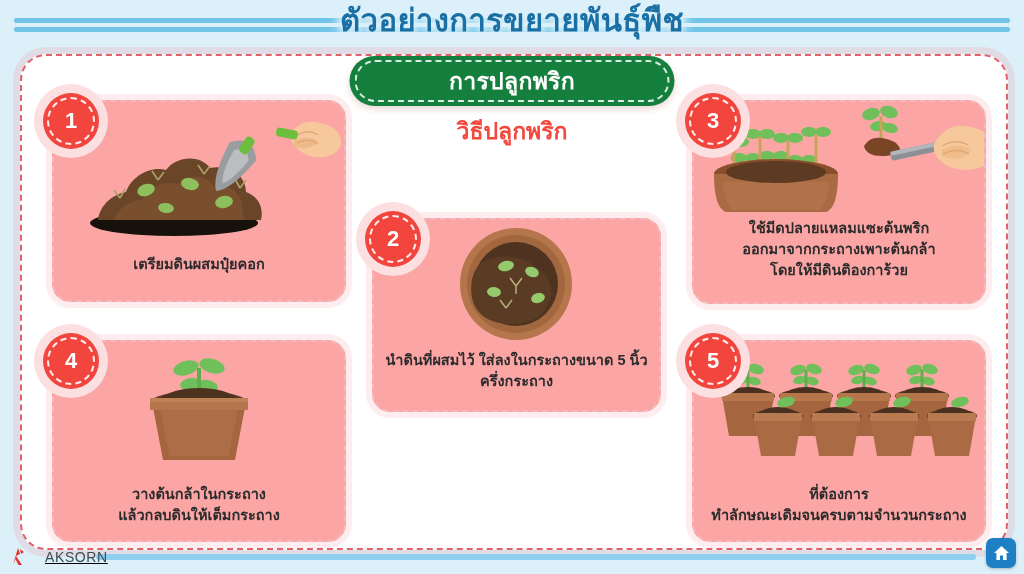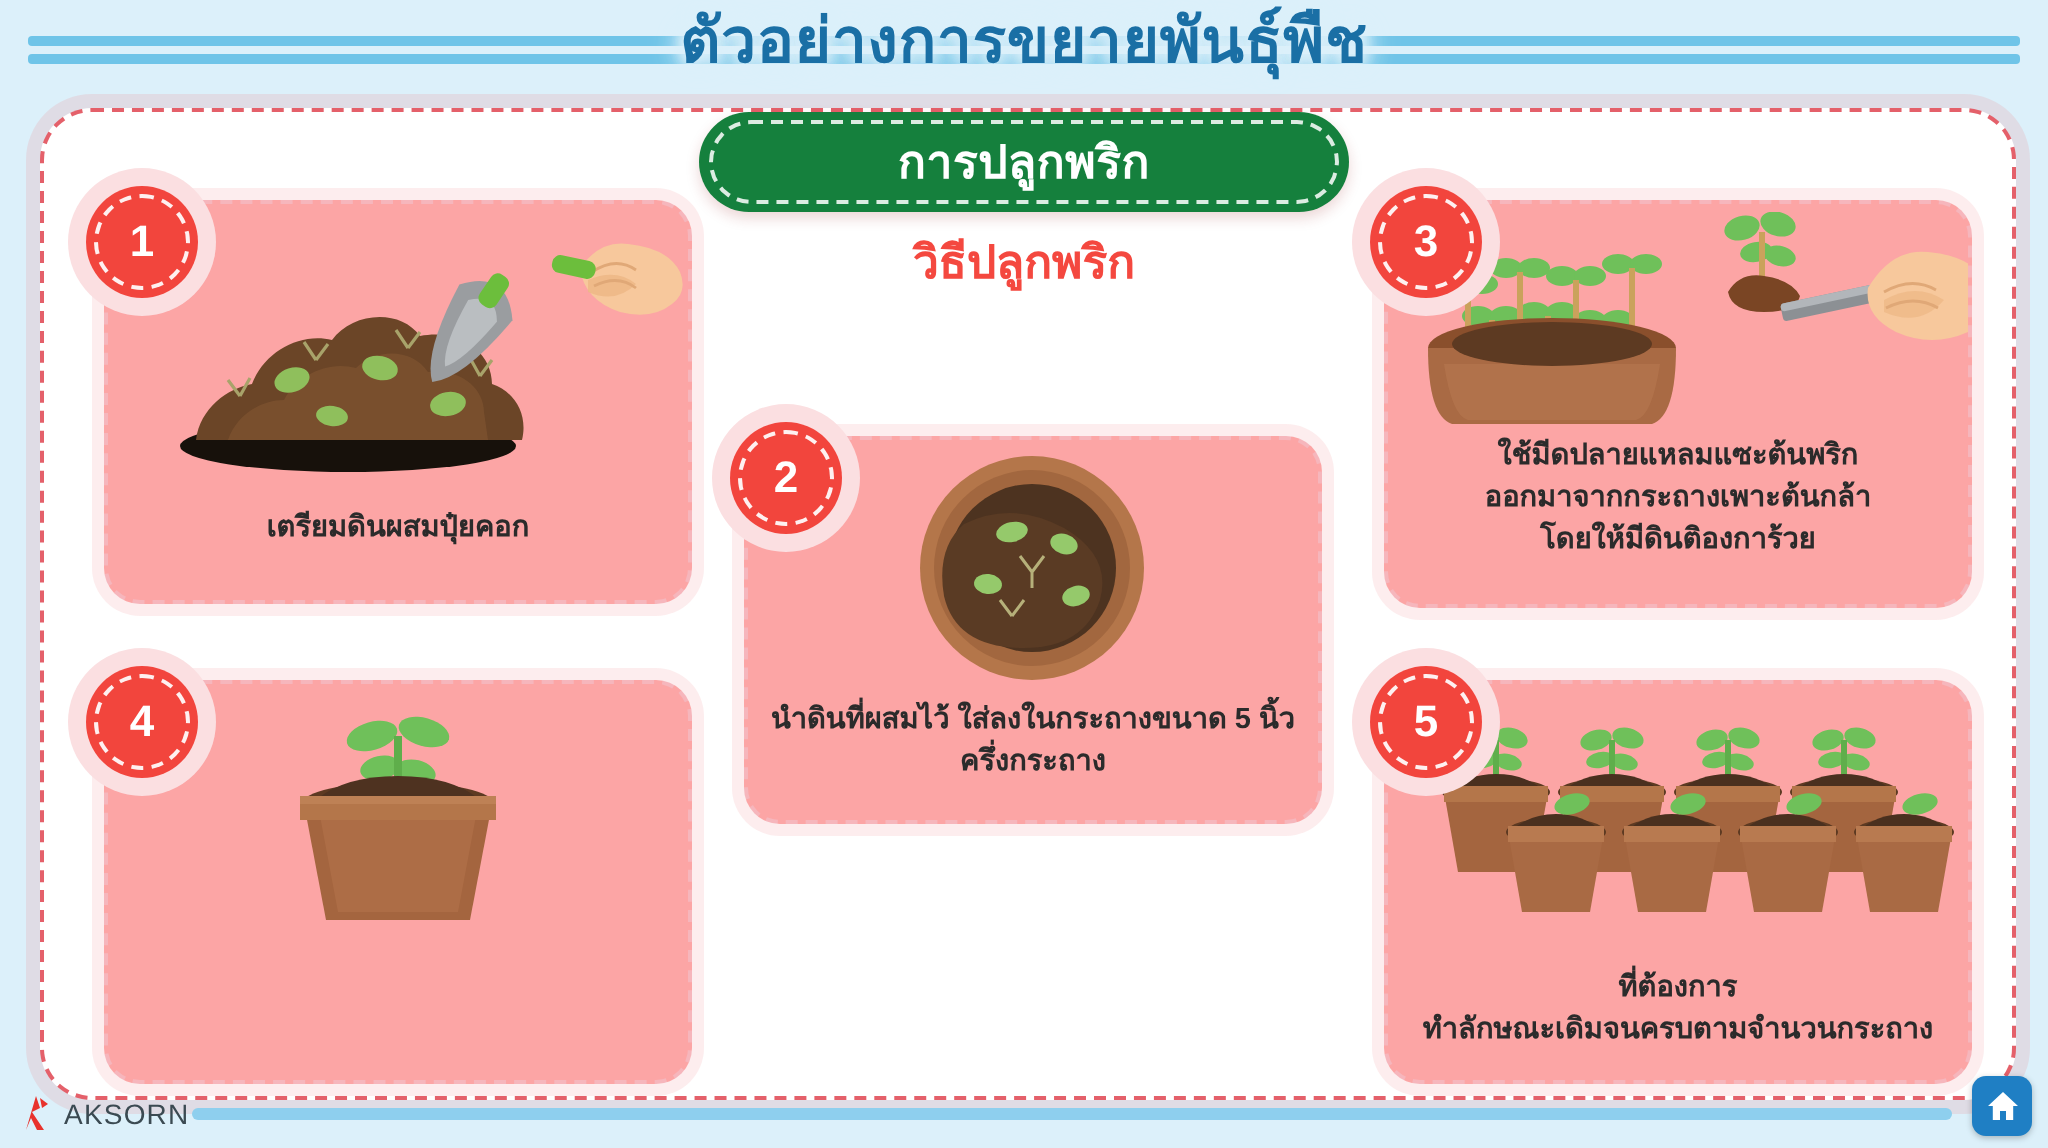--- a/index.html
+++ b/index.html
@@ -83,21 +83,21 @@
   .b5{left:676px;top:324px;}
 
   .cap{
     position:absolute;left:8px;right:8px;text-align:center;
     font-size:14.5px;color:#2b2b2b;line-height:21px;font-weight:bold;
   }
   .art{position:absolute;left:0;right:0;}
 
   
   .footer-line{position:absolute;left:96px;bottom:14px;width:880px;height:6px;background:#8ecfee;border-radius:3px;}
-  .brand{position:absolute;left:10px;bottom:8px;display:flex;align-items:center;gap:5px;}
+  .brand{position:absolute;left:10px;bottom:8px;display:flex;align-items:center;gap:18px;text-decoration:underline;}
   .brand-mark{width:17px;height:19px;}
   .brand-name{font-size:14px;color:#3b4a52;letter-spacing:.6px;}
   .home-btn{
     position:absolute;right:8px;bottom:6px;width:30px;height:30px;border-radius:7px;
     background:#1f7fc4;display:flex;align-items:center;justify-content:center;
     box-shadow:0 1px 3px rgba(0,0,0,.25);cursor:pointer;
   }
 </style>
 </head>
 <body>
@@ -278,20 +278,24 @@
         </g>
         <path d="M0 8 v34" stroke="#5fae4b" stroke-width="4" fill="none"></path>
       </g>
       <ellipse cx="145" cy="50" rx="48" ry="11" fill="#5d3a22"></ellipse>
       <path d="M104 48 q14 -12 41 -12 q27 0 41 12 q-12 10 -41 10 q-29 0 -41 -10 Z" fill="#4e3220"></path>
       <path d="M98 50 h94 l-11 58 h-72 Z" fill="#a4653f"></path>
       <path d="M106 56 h78 l-9 48 h-60 Z" fill="#b2724a" opacity=".65"></path>
       <path d="M96 46 h98 v12 h-98 Z" rx="3" fill="#b4764a"></path>
       <path d="M96 46 h98 v4 h-98 Z" fill="#c08457" opacity=".8"></path>
     </svg>
+    <div class="cap" style="top:142px">
+      <div>วางต้นกล้าในกระถาง</div>
+      <div>แล้วกลบดินให้เต็มกระถาง</div>
+    </div>
   </div>
   <div class="badge b4">
     <div class="halo"></div>
     <div class="disc">
         <span class="num">4</span>
       </div>
   </div>
 
   <div class="card c5">
     <svg class="art" style="top:12px;height:122px" viewBox="0 0 290 122">

